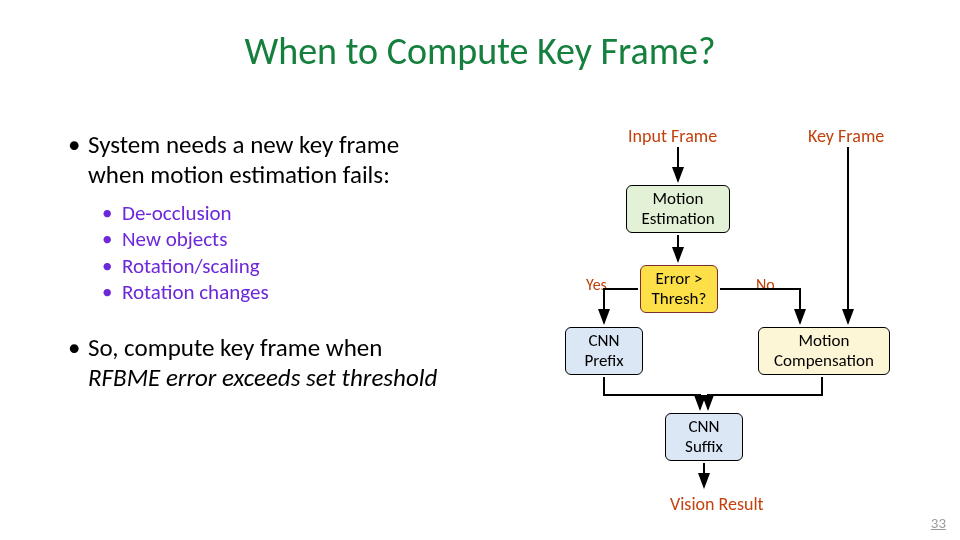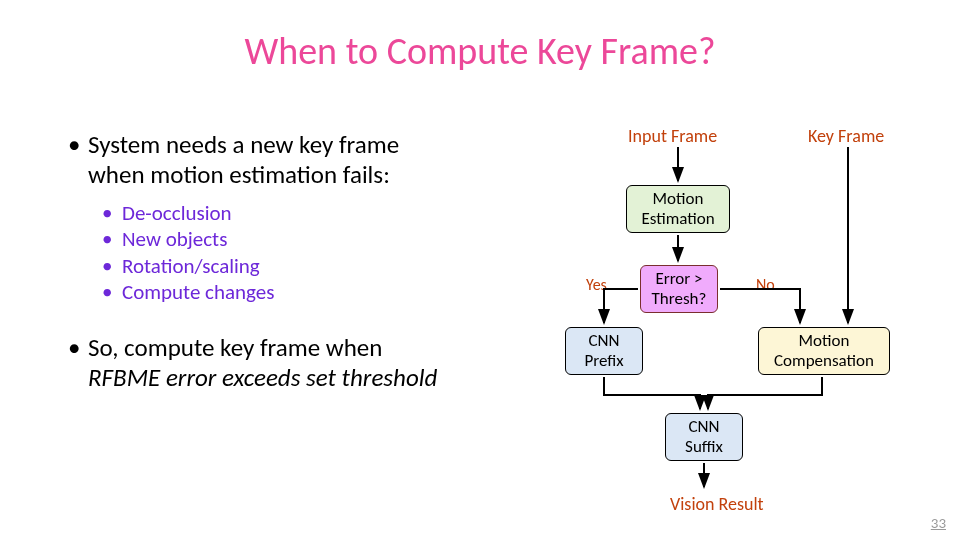--- a/index.html
+++ b/index.html
@@ -12,21 +12,21 @@
     overflow: hidden;
   }
   .title {
     position: absolute;
     top: 28px;
     left: 0;
     width: 960px;
     text-align: center;
     font-size: 38px;
     font-weight: 400;
-    color: #ec4899;
+    color: #15803d;
   }
   .text-col {
     position: absolute;
     left: 68px;
     top: 130px;
     width: 470px;
   }
   .bullet-main {
     font-size: 25px;
     color: #000;
@@ -78,21 +78,21 @@
     border-radius: 6px;
     display: flex;
     align-items: center;
     justify-content: center;
     text-align: center;
     font-size: 17px;
     line-height: 1.15;
     padding: 4px 6px;
   }
   .green  { background: #e3f2d6; }
-  .red    { background: #f0abfc; border-color:#7a2e2e; }
+  .red    { background: #fde047; border-color:#7a2e2e; }
   .blue   { background: #dbe7f5; }
   .yellow { background: #fdf6d6; }
   .small-lbl { font-size: 16px; }
 
   .page-num {
     position: absolute;
     right: 14px;
     bottom: 8px;
     font-size: 15px;
     color: #9a9a9a;
@@ -109,21 +109,21 @@
 
 <div class="text-col">
   <div class="bullet-main">
     <span>System needs a new key frame</span><br>
     <span>when motion estimation fails:</span>
   </div>
   <div class="sub-block">
     <div class="bullet-sub">De-occlusion</div>
     <div class="bullet-sub">New objects</div>
     <div class="bullet-sub">Rotation/scaling</div>
-    <div class="bullet-sub">Compute changes</div>
+    <div class="bullet-sub">Rotation changes</div>
   </div>
   <div class="bullet-main">
     <span>So, compute key frame when</span><br>
     <span class="italic">RFBME error exceeds set threshold</span>
   </div>
 </div>
 
 <div class="diagram">
 
   <div class="lbl" style="left:58px; top:0;">Input Frame</div>

